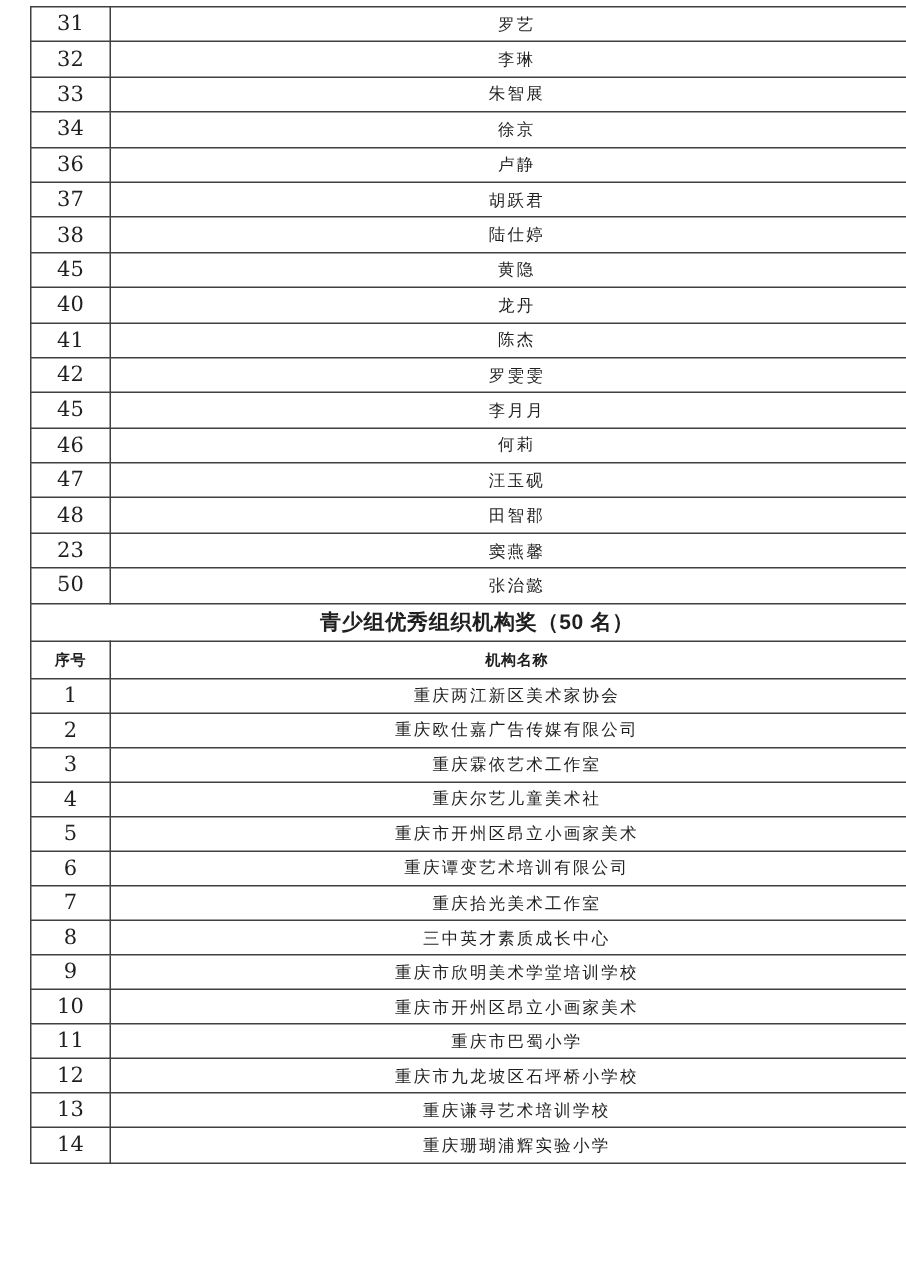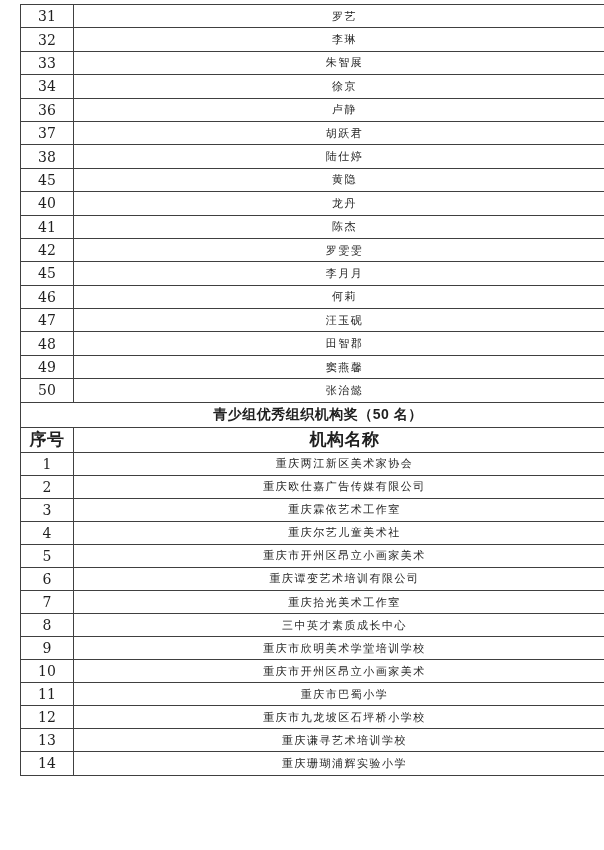--- a/index.html
+++ b/index.html
@@ -51,21 +51,21 @@
   }
   td.section-cell {
     font-family: Liberation Sans, sans-serif;
     font-weight: bold;
     font-size: 14px;
     letter-spacing: 0.5px;
   }
   th.colhead-cell {
     font-family: Liberation Sans, sans-serif;
     font-weight: bold;
-    font-size: 17px;
+    font-size: 10px;
     letter-spacing: 0.5px;
   }
 </style>
 </head>
 <body>
 
 <div class="page">
   <table class="award-table">
     <colgroup>
       <col class="col-no">
@@ -126,21 +126,21 @@
         </tr>
         <tr class="row-individual">
           <td class="no-cell">47</td>
           <td class="name-cell">汪玉砚</td>
         </tr>
         <tr class="row-individual">
           <td class="no-cell">48</td>
           <td class="name-cell">田智郡</td>
         </tr>
         <tr class="row-individual">
-          <td class="no-cell">49</td>
+          <td class="no-cell">23</td>
           <td class="name-cell">窦燕馨</td>
         </tr>
         <tr class="row-individual">
           <td class="no-cell">50</td>
           <td class="name-cell">张治懿</td>
         </tr>
       </tbody>
     <tbody>
       <tr class="row-section">
         <td class="section-cell" colspan="2">青少组优秀组织机构奖（50 名）</td>

